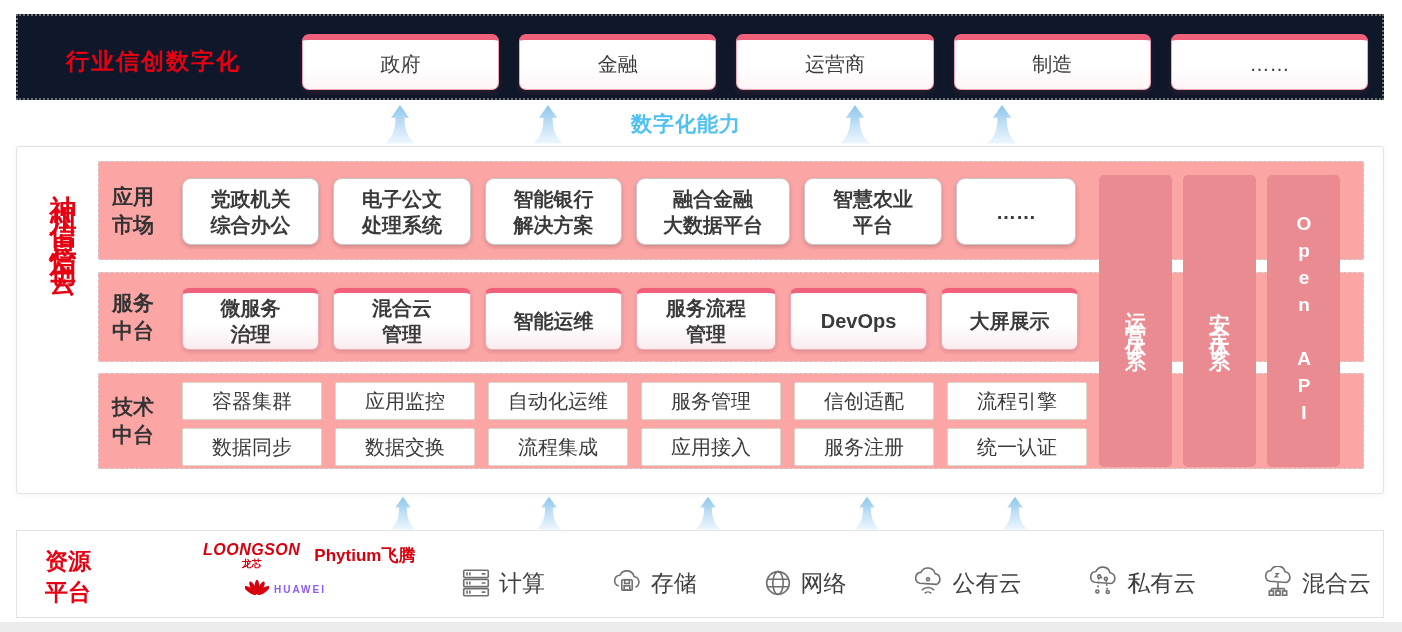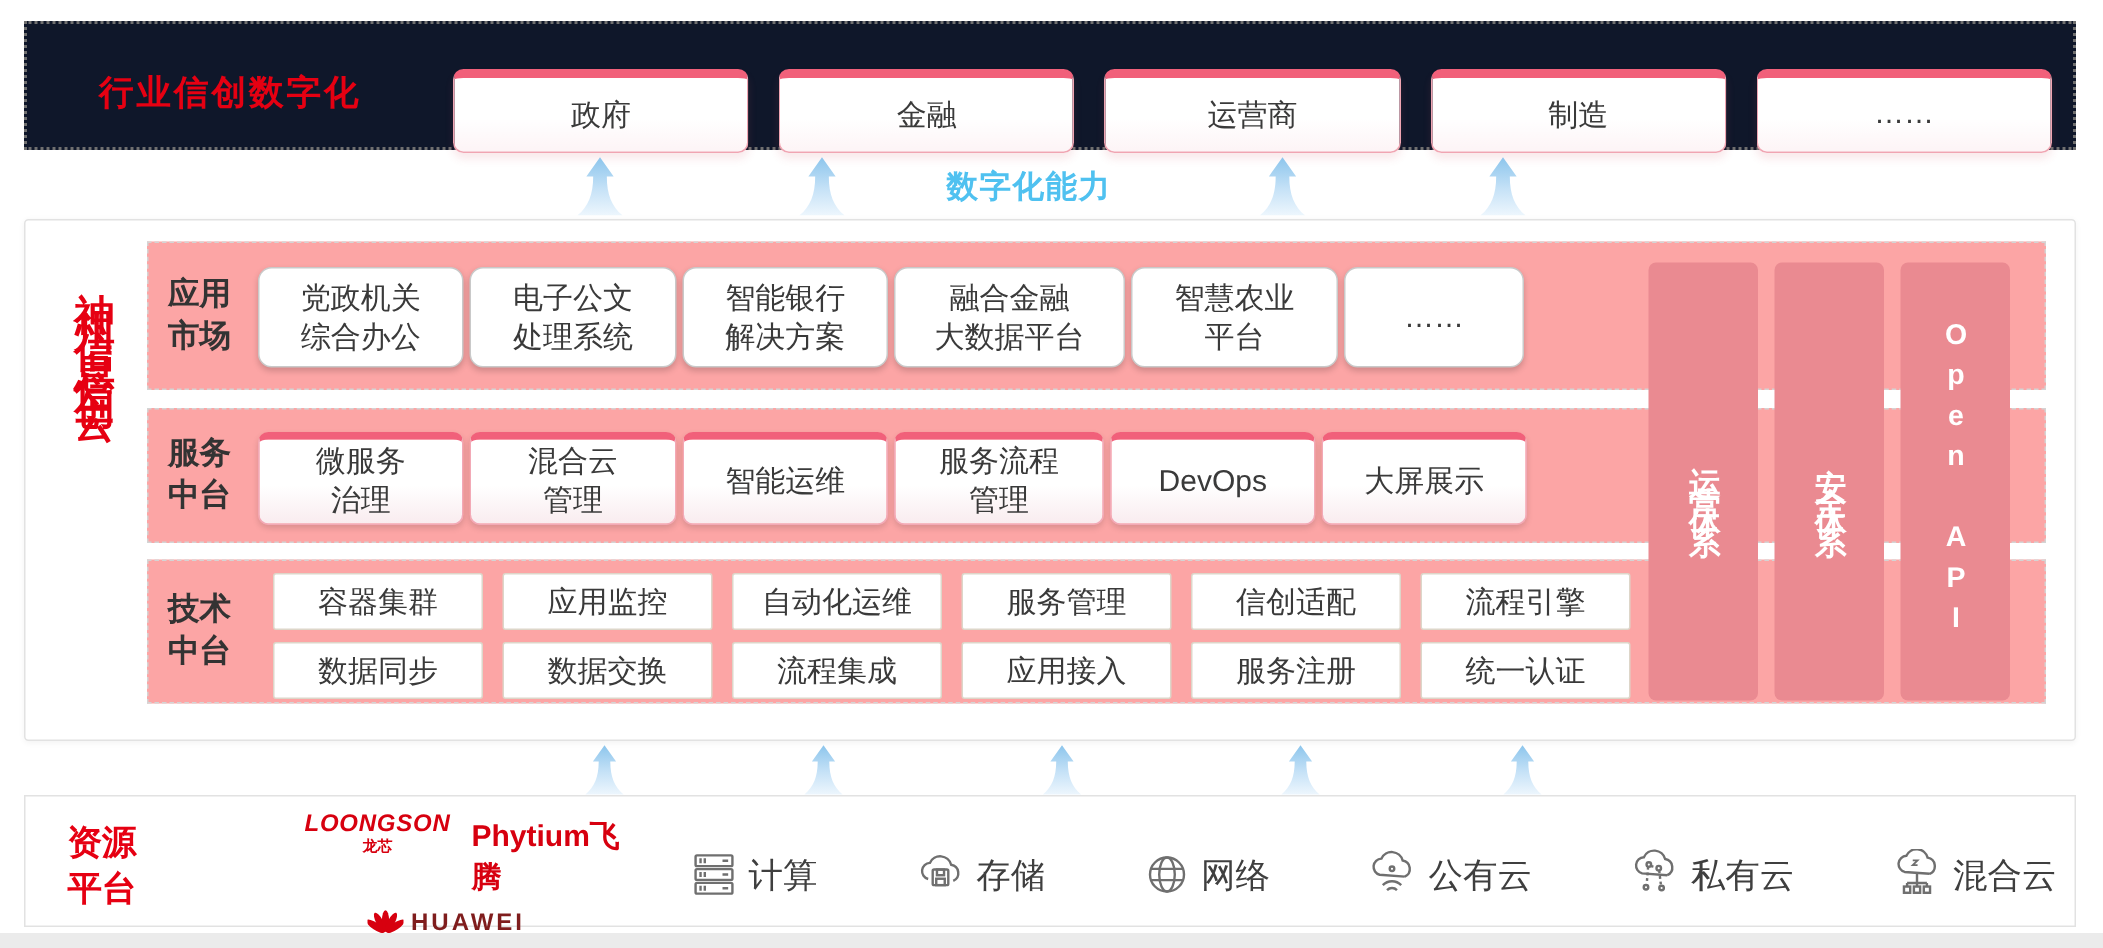--- a/index.html
+++ b/index.html
@@ -6,21 +6,21 @@
   html,body { background:#fff; }
   body { font-family:"Liberation Sans","DejaVu Sans",sans-serif; }
   .canvas { position:relative; width:1402px; height:632px; background:#fff; overflow:hidden; }
 
   
   .top-banner { position:absolute; left:16px; top:14px; width:1368px; height:86px;
     border:2px dotted #6f6f6f; background:#0f172a; }
   .top-title { position:absolute; left:48px; top:30px; font-size:23px; font-weight:bold;
     color:#e60012; letter-spacing:2px; }
   .industry-row { position:absolute; left:284px; top:18px; width:1066px; height:56px;
-    display:flex; gap:20px;margin-top:12px; }
+    display:flex; gap:20px; }
   .industry-box { flex:1; height:56px; background:linear-gradient(180deg,#ffffff 55%,#fdf4f6 100%);
     border:1px solid #f0a5b2; border-top:6px solid #f1607a; border-radius:7px;
     display:flex; align-items:center; justify-content:center; font-size:20px; color:#3a3a3a;
     box-shadow:0 4px 6px rgba(205,70,90,0.12); }
 
   
   .capability { position:absolute; left:631px; top:110px; font-size:21px; font-weight:bold;
     color:#4fc1f0; letter-spacing:1px; }
   .arrow { position:absolute; width:36px; height:40px; }
   .arrow svg { width:100%; height:100%; display:block; }
@@ -34,21 +34,21 @@
     color:#e60012; letter-spacing:13px; line-height:40px; text-align:left; }
   .panel { position:absolute; left:81px; width:1266px; background:#fca5a5;
     border:1px dashed #d4d4d4; }
   .panel-1 { top:14px;  height:99px; }
   .panel-2 { top:125px; height:90px; }
   .panel-3 { top:226px; height:96px; }
   .row-label { position:absolute; left:13px; top:50%; transform:translateY(-50%);
     font-size:21px; font-weight:bold; color:#333; line-height:1.35; white-space:pre-line; }
   .preline { white-space:pre-line; }
 
-  .boxrow { position:absolute; left:73px; display:flex; gap:4px; }
+  .boxrow { position:absolute; left:83px; display:flex; gap:14px;font-weight:bold; }
   .boxrow-1 { top:16px; height:67px; }
   .boxrow-2 { top:15px; height:62px;justify-content:center; }
   .white-card { background:#fff; border:1px solid #c9c9c9; border-radius:9px;
     box-shadow:0 2px 4px rgba(0,0,0,0.18); display:flex; align-items:center; justify-content:center;
     text-align:center; font-size:20px; color:#3a3a3a; line-height:1.3; }
   .pink-card { background:linear-gradient(180deg,#ffffff 55%,#f9ecef 100%);
     border:1px solid #f2a9b6; border-top:5px solid #f1607a; border-radius:7px;
     box-shadow:0 2px 4px rgba(0,0,0,0.14); display:flex; align-items:center; justify-content:center;
     text-align:center; font-size:20px; color:#3a3a3a; line-height:1.3; }
   .w137{width:137px;} .w138{width:138px;} .w154{width:154px;} .w120{width:120px;} .w140{width:140px;}
@@ -71,23 +71,23 @@
   
   .resource-box { position:absolute; left:16px; top:530px; width:1368px; height:88px;
     background:#fff; border:1px solid #e2e2e2; }
   .resource-label { position:absolute; left:28px; top:15px; font-size:23px; font-weight:bold;
     color:#e60012; line-height:1.35; white-space:pre-line; }
   .vendor-block { position:absolute; left:186px; top:10px; width:230px; }
   .vendor-row1 { display:flex; align-items:flex-start; gap:14px; }
   .loongson { text-align:center; }
   .loongson-en { font-size:16px; font-weight:800; font-style:italic; color:#d7000f; letter-spacing:0.5px; }
   .loongson-cn { font-size:10px; font-weight:bold; color:#d7000f; margin-top:-2px; }
-  .phytium { font-size:20px; font-weight:800; color:#d7000f; margin-top:3px; }
+  .phytium { font-size:17px; font-weight:800; color:#d7000f; margin-top:3px; }
   .huawei-row { display:flex; align-items:center; gap:5px; margin:8px 0 0 42px; }
-  .huawei-text { font-size:16px; font-weight:bold; color:#7f1d1d; letter-spacing:2px; }
+  .huawei-text { font-size:10px; font-weight:bold; color:#8b5cf6; letter-spacing:2px; }
   .resource-items { position:absolute; left:442px; top:0; width:912px; height:100%;
     display:flex; align-items:center; justify-content:space-between; }
   .res-item { display:flex; align-items:center; gap:6px;margin-top:18px; }
   .res-item .label { font-size:23px; color:#3f3f3f; }
   .res-icon svg { display:block; }
 
   .bottom-strip { position:absolute; left:0; top:622px; width:1402px; height:10px; background:#ebebeb; }
 
   .svgdefs { position:absolute; width:0; height:0; overflow:hidden; }
 </style>

